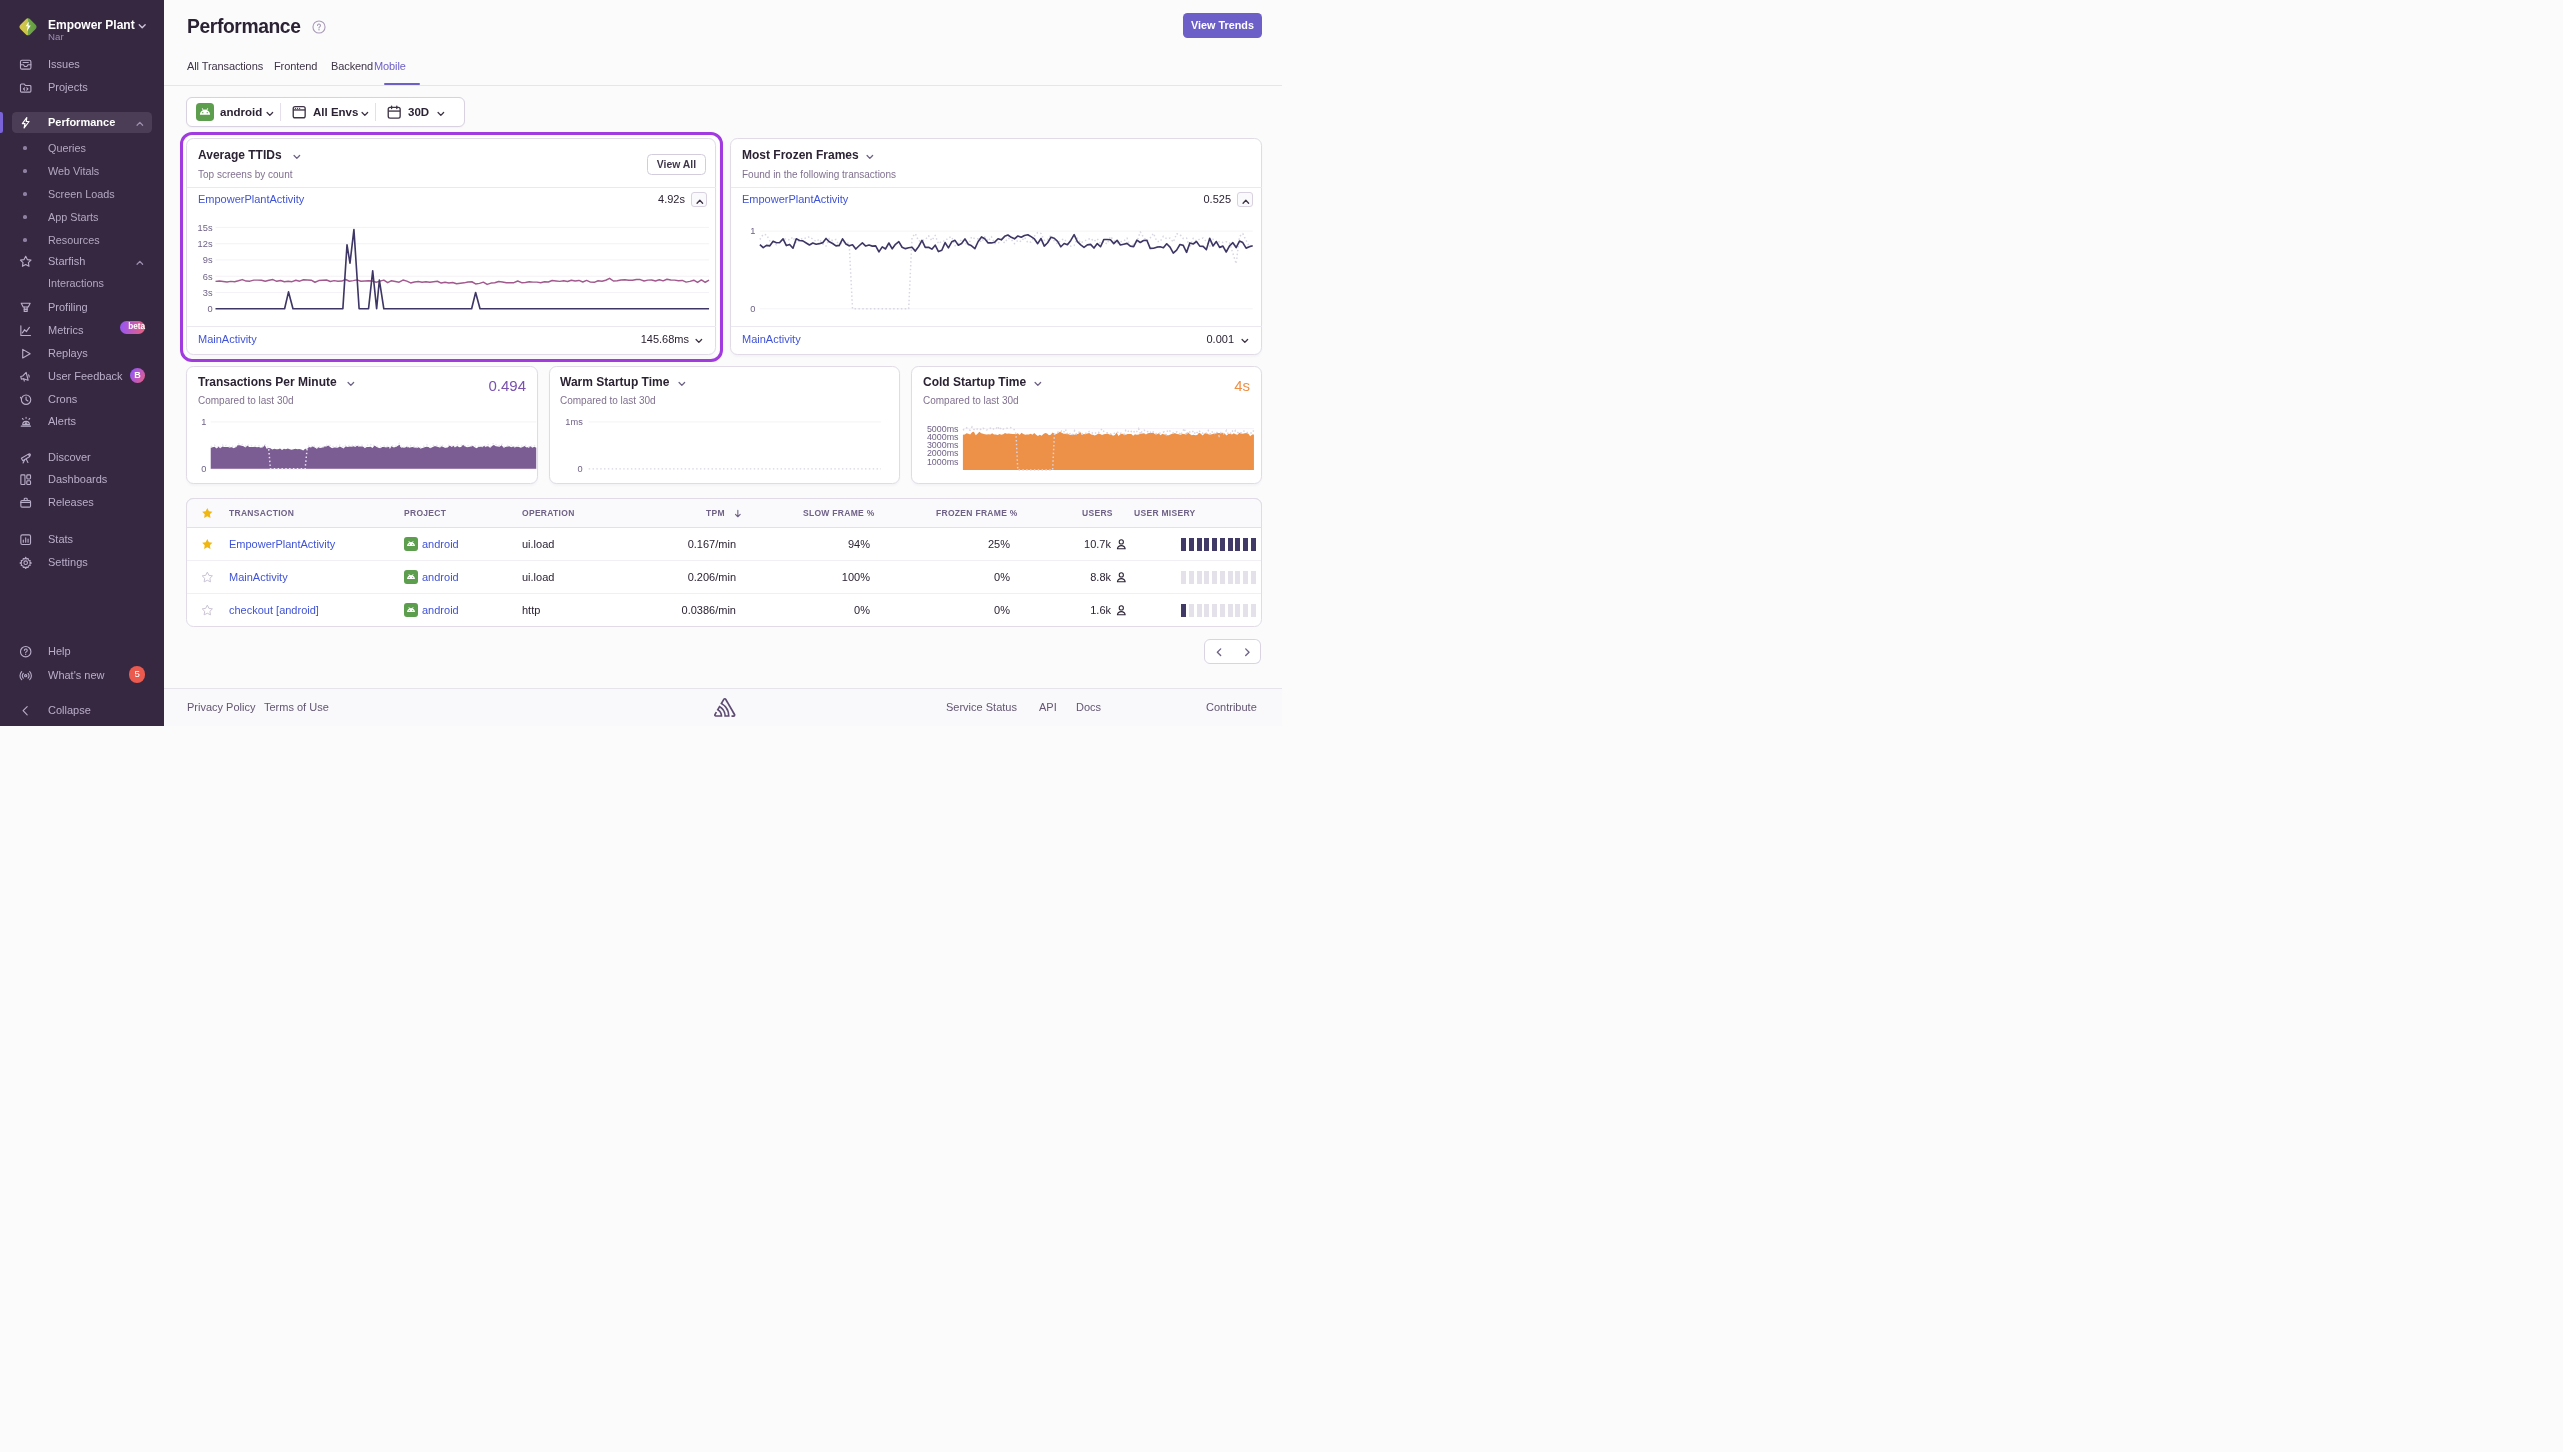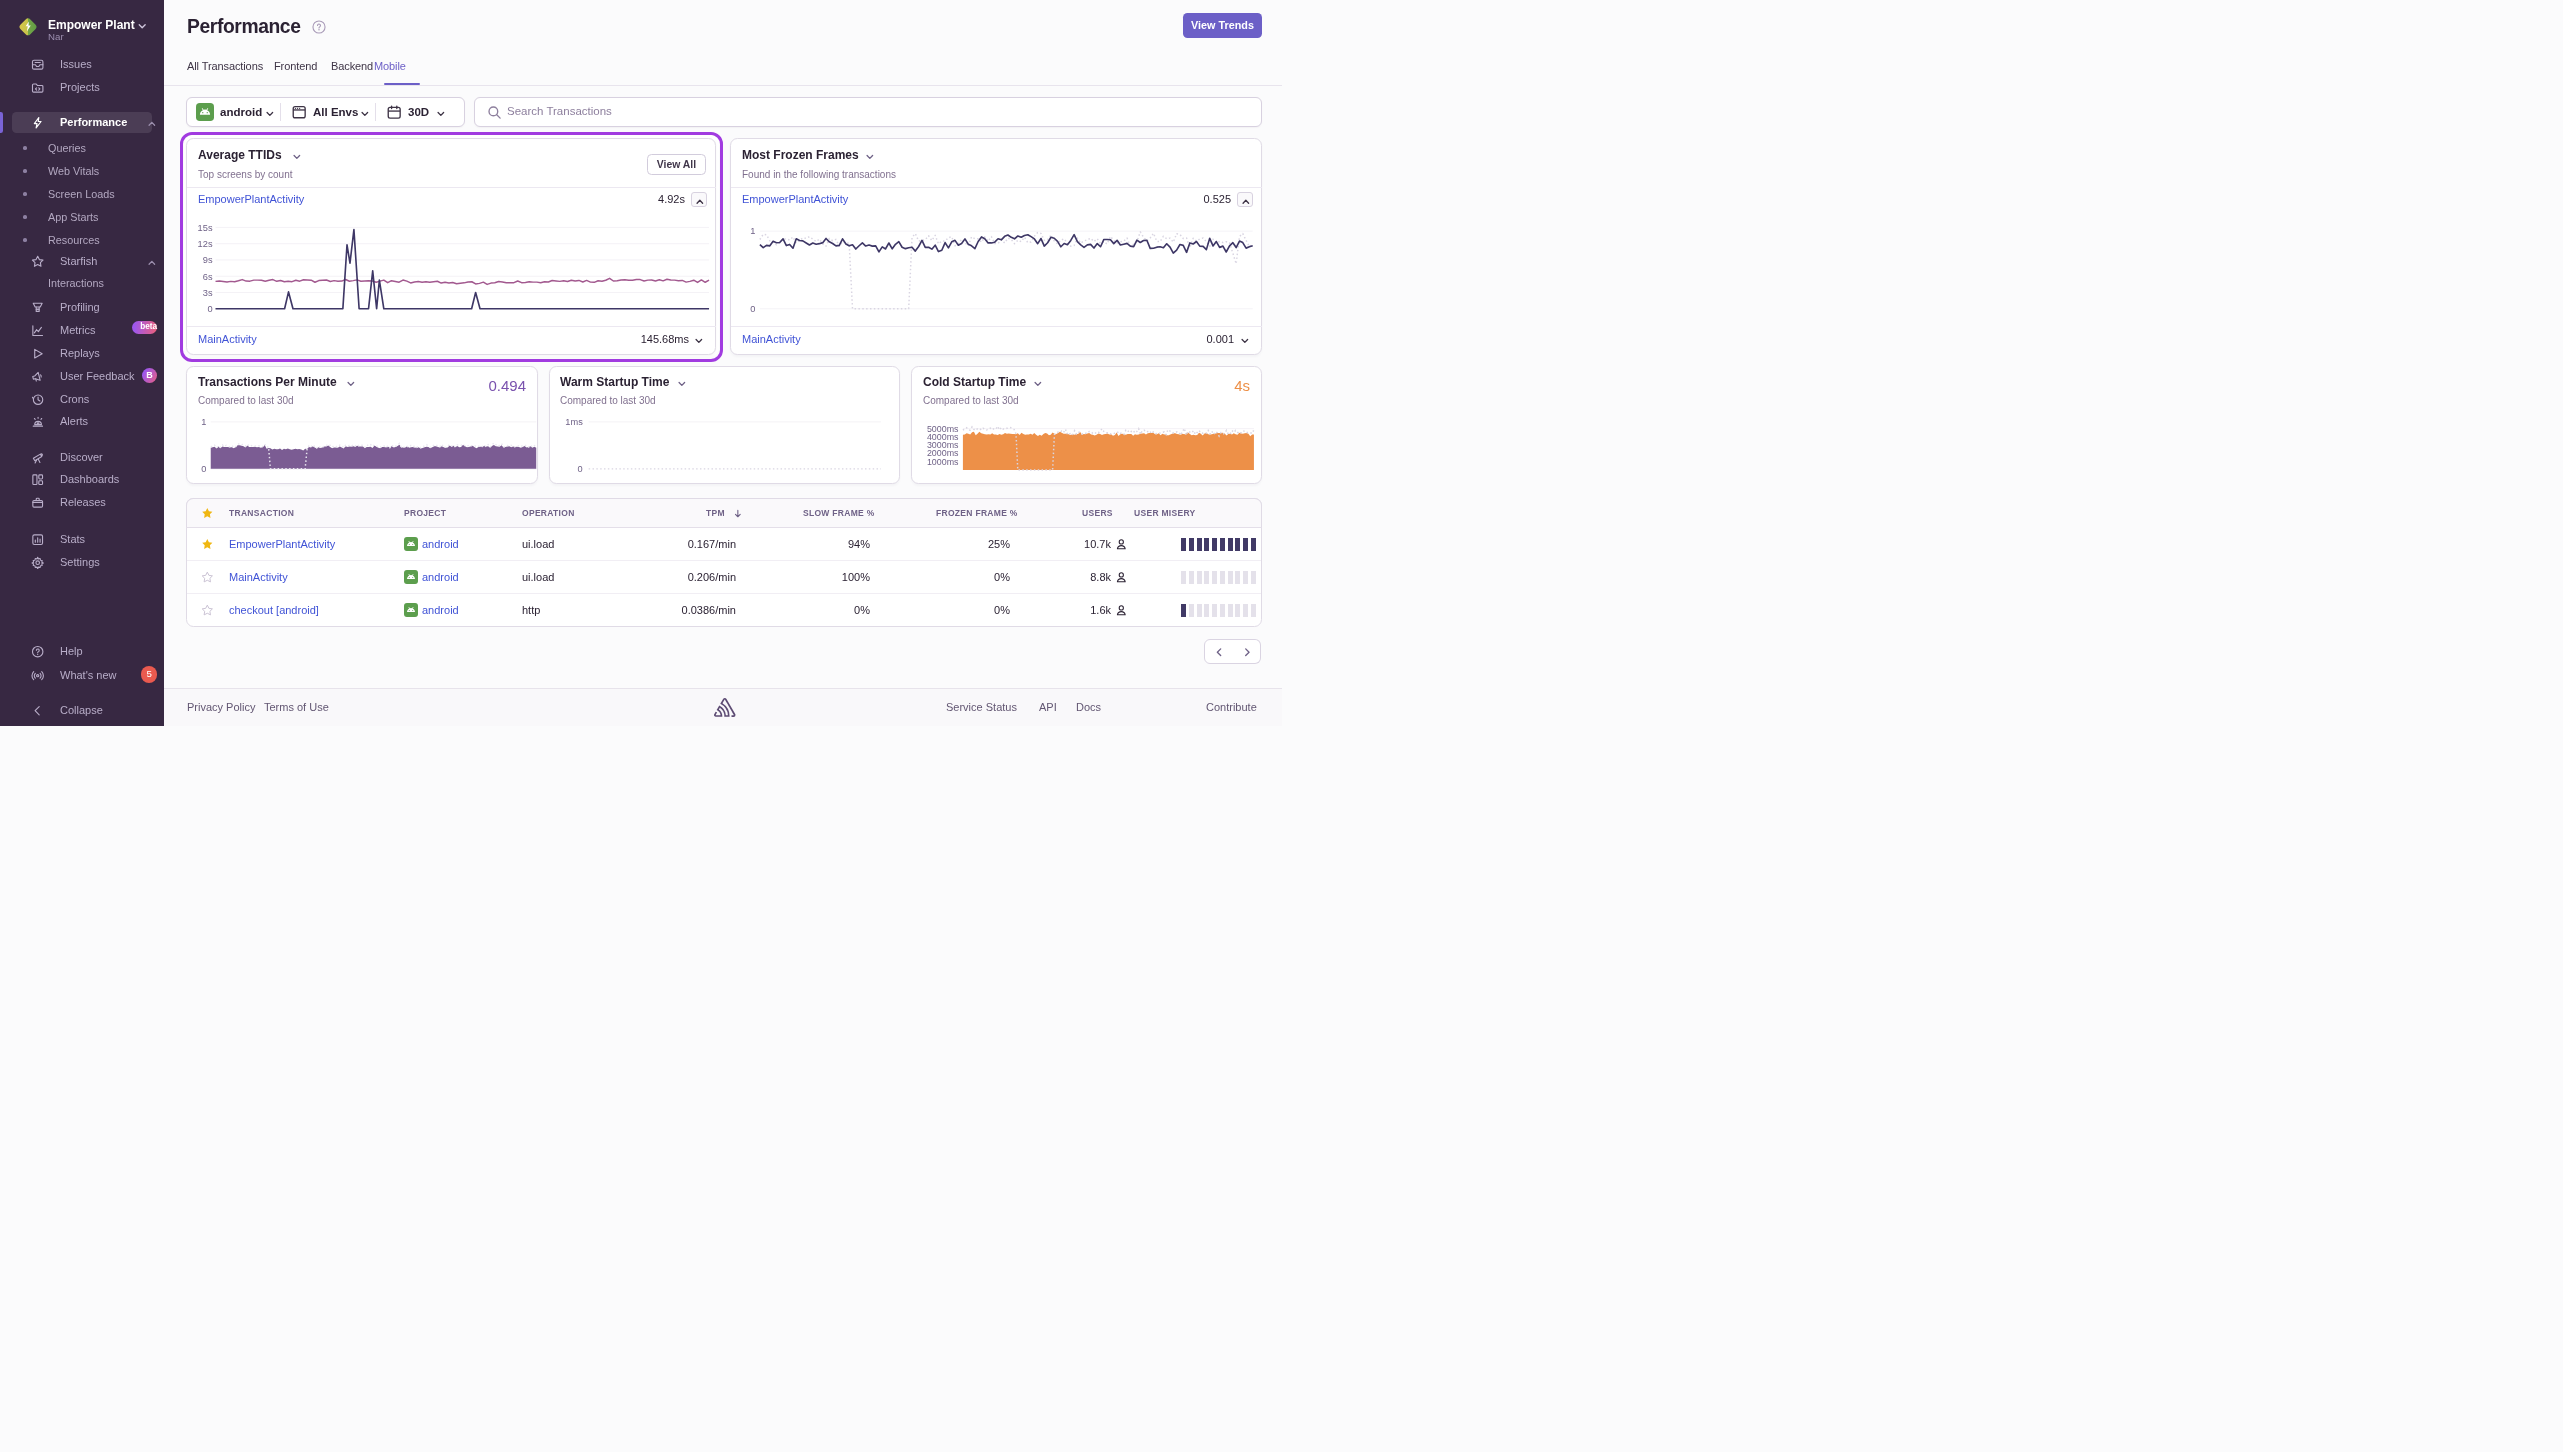--- a/index.html
+++ b/index.html
@@ -1,18 +1,18 @@
 <!DOCTYPE html>
 <html style="font-size:12px"><head><meta charset="utf-8"><title>Performance</title>
 <style>
 *{margin:0;padding:0;box-sizing:border-box}
 html,body{width:1282px;height:726px;font-family:"Liberation Sans",sans-serif;background:#fbfbfc;overflow:hidden}
 .abs{position:absolute}
 #sidebar{position:absolute;left:0;top:0;width:164px;height:726px;background:#372842;}
-.sb-item{position:absolute;left:12px;width:152px;height:16.4px;color:#b9aec9;font-size:11px;line-height:16.4px}
+.sb-item{position:absolute;left:0;width:152px;height:16.4px;color:#b9aec9;font-size:11px;line-height:16.4px}
 .sb-item .txt{position:absolute;left:48px;top:0}
 .sb-item .ic{position:absolute;left:19.3px;top:1.5px;width:13.4px;height:13.4px}
 .sb-sub{position:absolute;left:0;width:164px;height:15px;color:#b3a8c1;font-size:10.8px;line-height:15px}
 .sb-sub .txt{position:absolute;left:48px;top:0}
 .sb-sub .dot{position:absolute;left:23px;top:5.2px;width:3.7px;height:3.7px;border-radius:50%;background:#8d80a2}
 #perf-pill{position:absolute;left:12px;top:112px;width:140px;height:21px;background:rgba(255,255,255,.10);border-radius:4.5px}
 #perf-bar{position:absolute;left:0;top:112px;width:3px;height:21px;background:#7a63d6;border-radius:0 2.2px 2.2px 0}
 .badge-beta{position:absolute;left:120px;top:-0.7px;width:25px;height:12.6px;border-radius:6.7px;background:linear-gradient(95deg,#9d57ee 10%,#e85f7f 95%);color:#fff;font-size:8.2px;font-weight:bold;text-align:right;line-height:12.6px}
 .badge-b{position:absolute;left:130px;top:0px;width:15px;height:15px;border-radius:50%;background:linear-gradient(120deg,#9d57ee 20%,#e85f7f 100%);color:#fff;font-size:9px;font-weight:bold;text-align:center;line-height:15px}
 .badge-5{position:absolute;left:129px;top:-0.7px;width:16.4px;height:16.4px;border-radius:50%;background:#ea5a4f;color:#fff;font-size:9.7px;text-align:center;line-height:16.4px}
@@ -91,27 +91,20 @@
 <div class="fdiv" style="left:375px"></div>
 <div class="abs" style="left:386px;top:104px"><svg width="16.4" height="16.4" viewBox="0 0 22 22">
         <rect x="3" y="4.5" width="16" height="14.5" rx="2.5" stroke="#3e3446" stroke-width="1.8" fill="none"></rect>
         <path d="M3 9.5h16" stroke="#3e3446" stroke-width="1.8"></path>
         <path d="M7.5 2.8v3.4M14.5 2.8v3.4" stroke="#3e3446" stroke-width="1.8" stroke-linecap="round"></path>
       </svg></div>
 <div class="ftxt" style="left:408px">30D</div>
     <div class="abs" style="left:436px;top:108px"><svg width="9.7" height="9.7" viewBox="0 0 14 14">
         <path d="M3 5l4 4.2L11 5" stroke="#3e3446" stroke-width="1.9" fill="none" stroke-linecap="round" stroke-linejoin="round"></path>
       </svg></div>
-<div id="search">
-      <span class="abs" style="left:12px;top:7.4px"><svg width="15" height="15" viewBox="0 0 20 20">
-          <circle cx="8.5" cy="8.5" r="5.8" stroke="#8d7f9d" stroke-width="1.8" fill="none"></circle>
-          <path d="M13 13l4.5 4.5" stroke="#8d7f9d" stroke-width="1.8" stroke-linecap="round"></path>
-        </svg></span>
-      <span class="ph">Search Transactions</span>
-    </div>
 
 <div class="ring" style="left:180px;top:132px;width:543px;height:230px"></div>
 <div class="ring2" style="left:184px;top:135px;width:535px;height:222px"></div>
 <div class="panel" style="left:186px;top:138px;width:530px;height:217px"></div>
 <div class="panel" style="left:730px;top:138px;width:532px;height:217px"></div>
 <div class="ptitle" style="left:198px;top:148px">Average TTIDs</div>
     <span class="abs" style="left:292px;top:151px"><svg width="9.7" height="9.7" viewBox="0 0 14 14">
         <path d="M3 5l4 4.2L11 5" stroke="#6f6287" stroke-width="1.9" fill="none" stroke-linecap="round" stroke-linejoin="round"></path>
       </svg></span>
 <div class="psub" style="left:198px;top:169px">Top screens by count</div>

